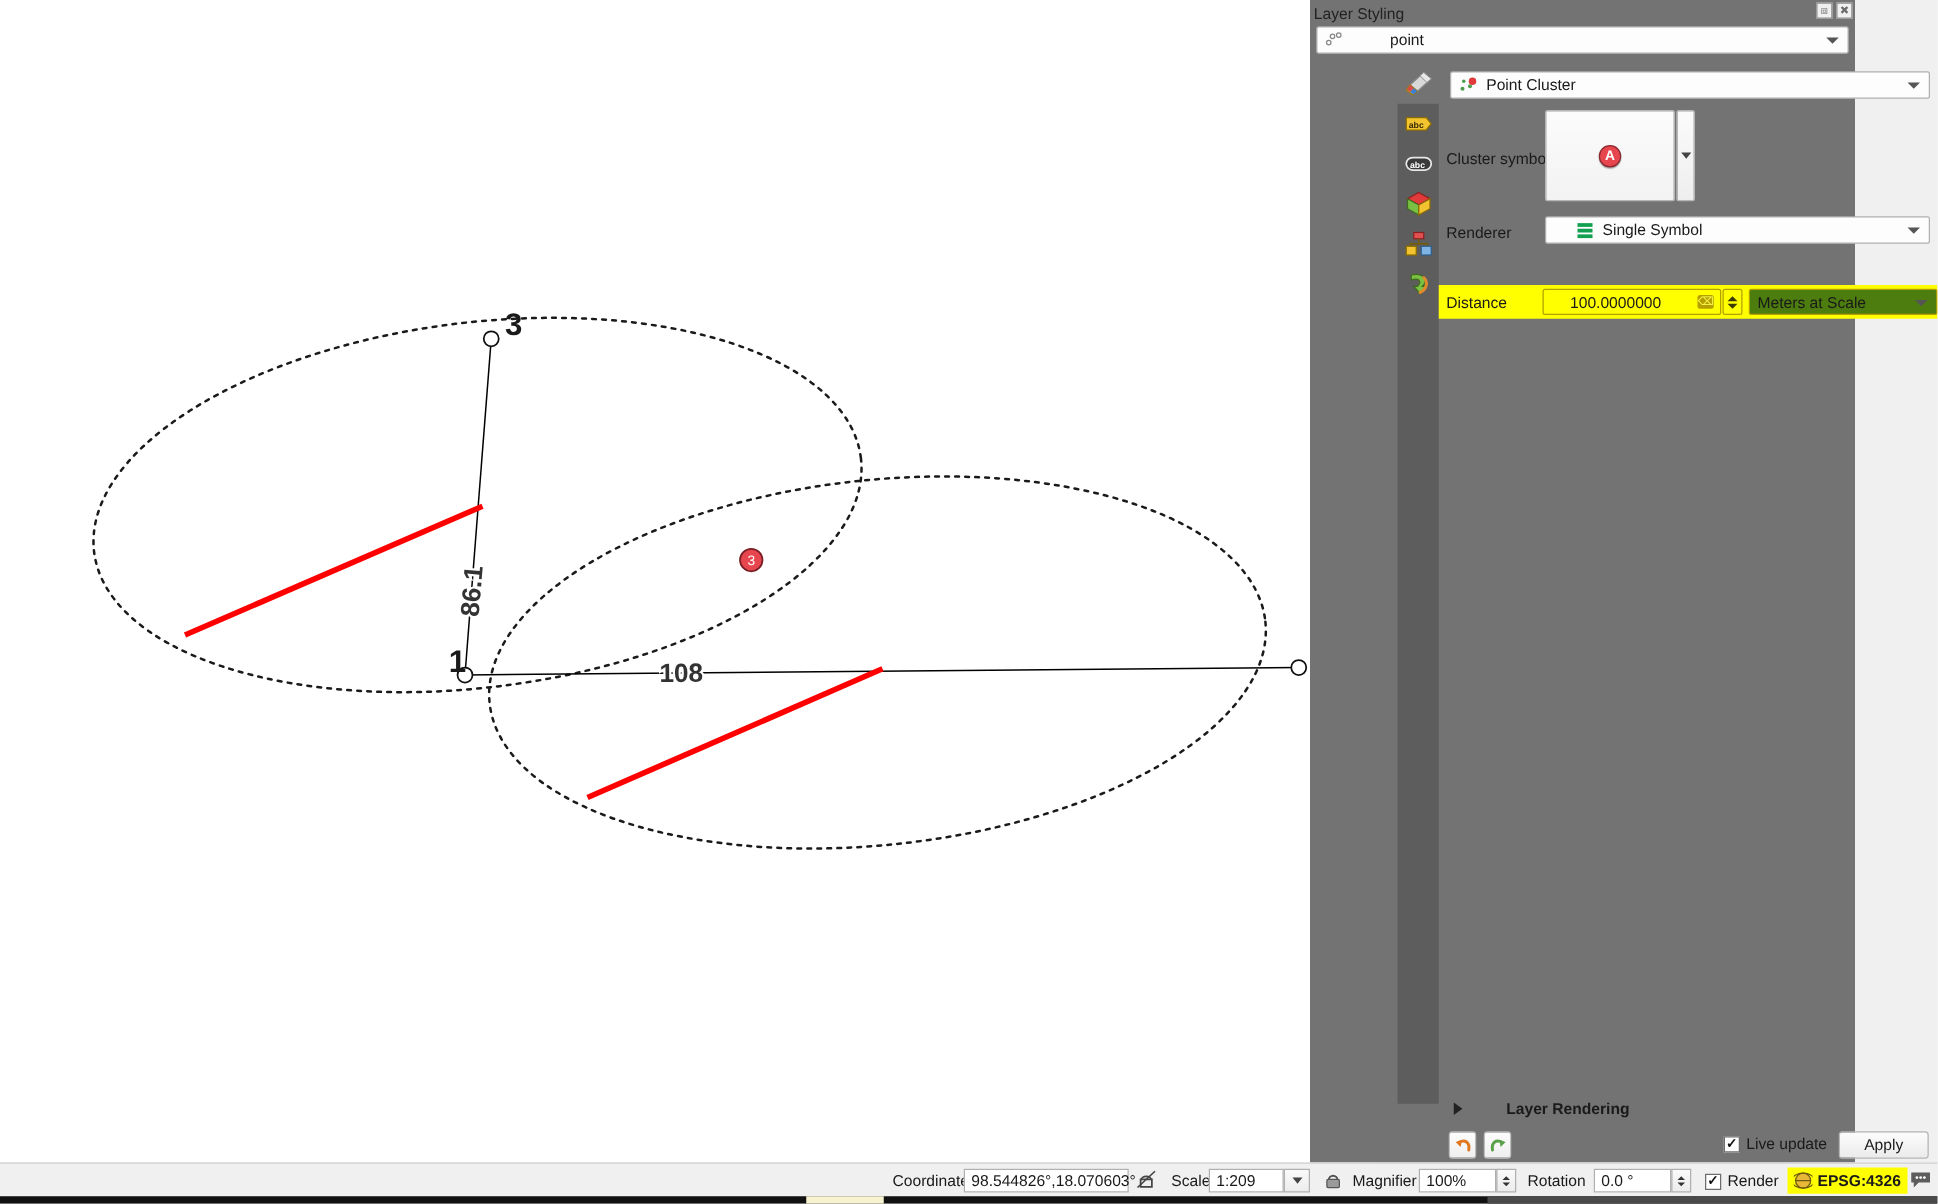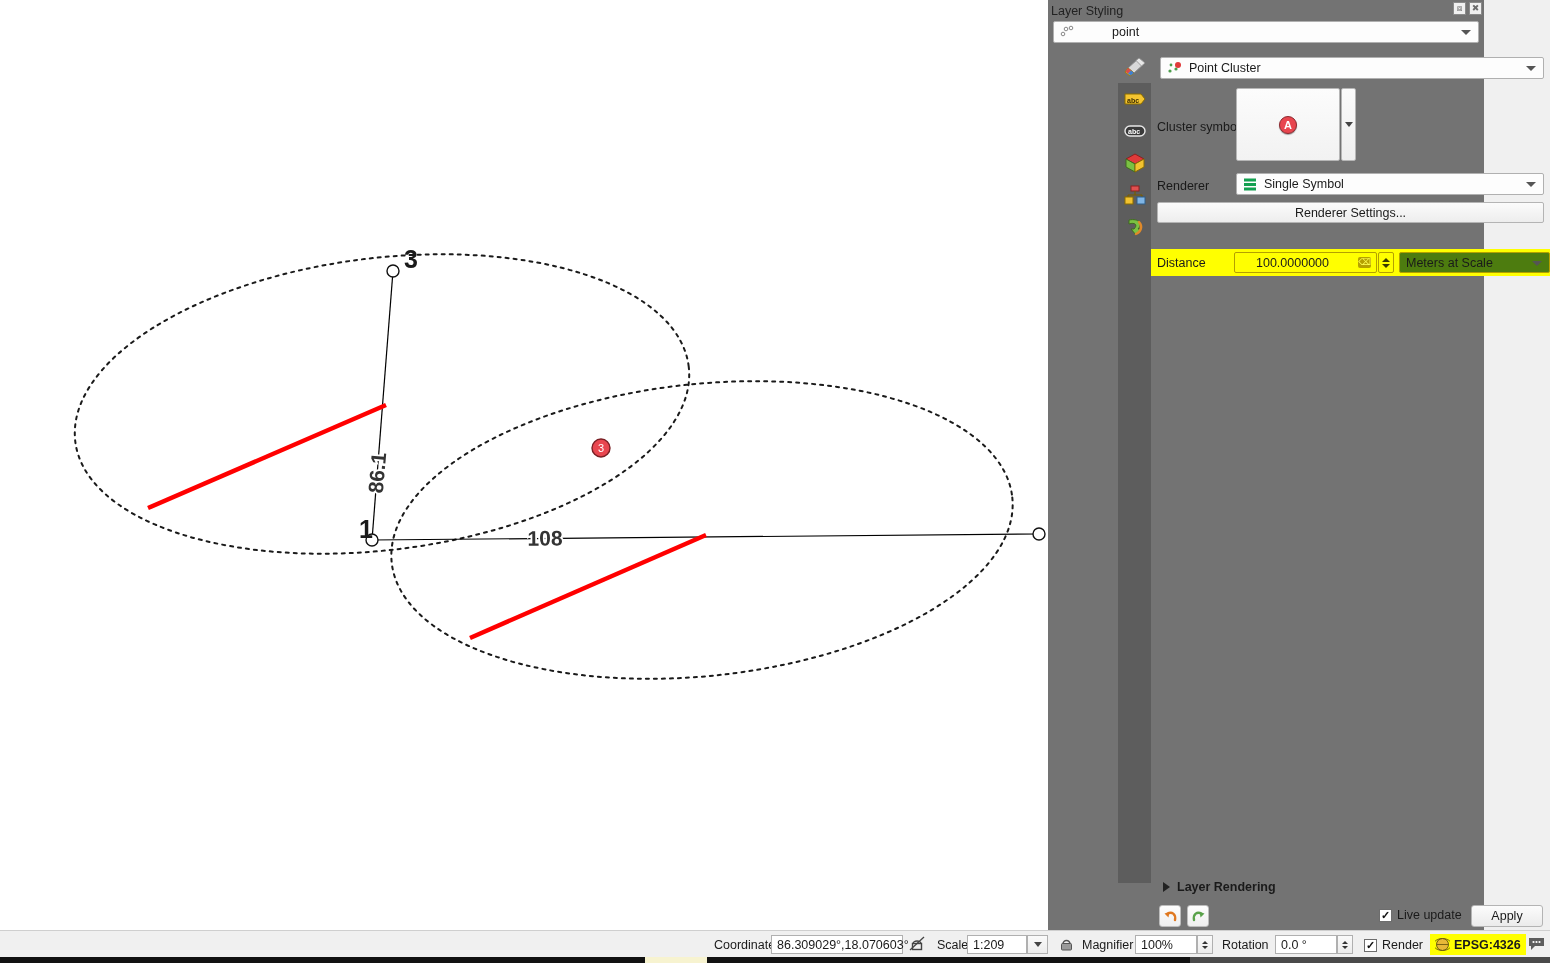--- a/index.html
+++ b/index.html
@@ -148,38 +148,37 @@
     background: #e8464f; border: 1px solid #8c2a30;
     color: #fff; font-size: 11px; font-weight: bold;
     display: flex; align-items: center; justify-content: center;
     box-shadow: 0 1px 1px rgba(0,0,0,.35);
   }
 
   #renderer-combo {
     position: absolute; left: 85px; top: 121px;
     width: 308px; height: 22px;
     background: #fdfdfd; border: 1px solid #b0b0b0; border-radius: 2px;
-    display: flex; align-items: center; padding-left: 6px; text-align: center;
+    display: flex; align-items: center; padding-left: 24px; text-align: center;
   }
   #renderer-combo .lbl { font-size: 12.5px; margin-left: 6px; }
 
   #renderer-settings-btn {
     position: absolute; left: 6px; top: 150px;
     width: 387px; height: 21px;
     background: linear-gradient(#fbfbfb, #ededed);
     border: 1px solid #b4b4b4; border-radius: 2px;
     font-size: 12.5px; color: #1a1a1a;
     display: flex; align-items: center; justify-content: center;
   }
 
   #distance-row {
     position: absolute; left: 0px; top: 176px;
     width: 399px; height: 27px;
     background: #ffff00;
-    margin-top: 21px;
   }
   #distance-input {
     position: absolute; left: 83px; top: 3px;
     width: 143px; height: 21px;
     background: #ffff00;
     border: 1px solid #b4a000; border-radius: 2px;
     display: flex; align-items: center;
     padding-left: 21px; font-size: 12.5px;
   }
   #distance-clear-icon {
@@ -207,21 +206,21 @@
   #layer-rendering {
     position: absolute; left: 1163px; top: 880px;
     display: flex; align-items: center; gap: 7px;
   }
   #layer-rendering .tri {
     width: 0; height: 0;
     border-top: 5px solid transparent;
     border-bottom: 5px solid transparent;
     border-left: 7px solid #222;
   }
-  #layer-rendering .txt { font-size: 12.5px; font-weight: bold; }
+  #layer-rendering .txt { font-size: 12.5px; font-weight: bold; margin-left: 28px; }
 
   #panel-footer {
     position: absolute; left: 1151px; top: 903px;
     width: 399px; height: 27px;
   }
   .histbtn {
     position: absolute; top: 2px;
     width: 22px; height: 22px;
     background: linear-gradient(#fdfdfd,#efefef);
     border: 1px solid #bdbdbd; border-radius: 3px;
@@ -450,21 +449,20 @@
     <div id="renderer-combo">
       <svg width="15" height="14">
         <rect x="1" y="1.5" width="12" height="3" fill="#12a050"></rect>
         <rect x="1" y="6" width="12" height="3" fill="#12a050"></rect>
         <rect x="1" y="10.5" width="12" height="3" fill="#12a050"></rect>
       </svg>
       <span class="lbl">Single Symbol</span>
       <span class="combo-arrow"></span>
     </div>
 
-    <div id="renderer-settings-btn">Renderer Settings...</div>
 
     <div id="distance-row">
       <span class="row-label" id="distance-label" style="top:7px;left:6px;">Distance</span>
       <div id="distance-input">
         <span>100.0000000</span>
         <span id="distance-clear-icon">⌫</span>
       </div>
       <div id="distance-spinner">
         <span class="spin-up"></span>
         <span class="spin-dn"></span>
@@ -497,21 +495,21 @@
     <div id="live-update">
       <span class="chk">✓</span>
       <span>Live update</span>
     </div>
     <div id="apply-btn">Apply</div>
   </div>
 
   <div id="statusbar">
     <span class="sb-label" id="coordinate-label">Coordinate</span>
     <div class="sb-field" id="coordinate-field">
-      <span>86.309029°,18.070603°</span>
+      <span>98.544826°,18.070603°</span>
     </div>
     <span id="render-lock-icon">
       <svg width="17" height="16" viewBox="0 0 17 16">
         <path d="M4 8 a4 3 0 0 1 8 0" fill="none" stroke="#444" stroke-width="1.4"></path>
         <rect x="3.5" y="7.5" width="9" height="6" fill="none" stroke="#444" stroke-width="1.4"></rect>
         <path d="M1 14 L15 1" stroke="#444" stroke-width="1.3"></path>
       </svg>
     </span>
     <span class="sb-label" id="scale-label">Scale</span>
     <div class="sb-field" id="scale-field">

